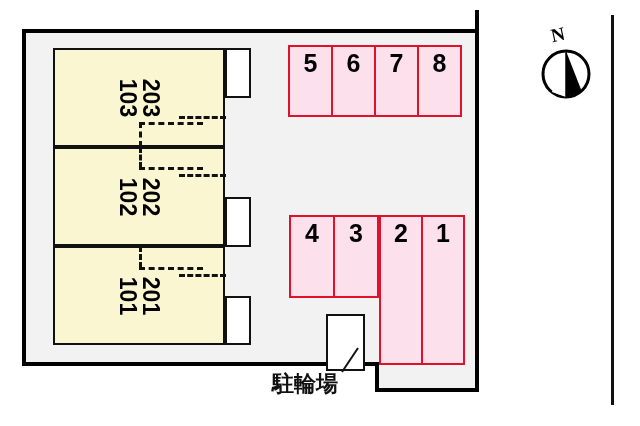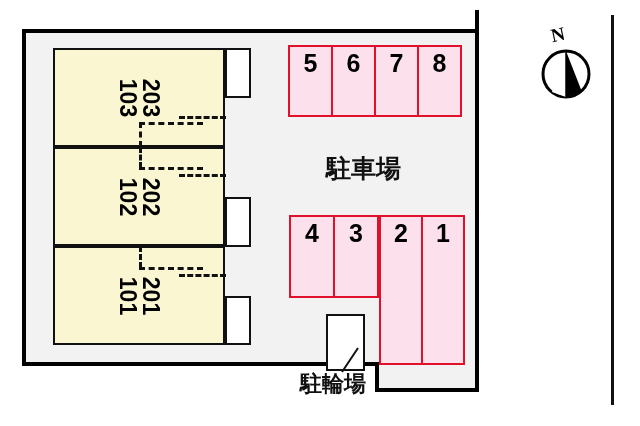--- a/index.html
+++ b/index.html
@@ -100,21 +100,21 @@
 
   
   .cjk-label {
     position: absolute;
     font-family: "DejaVu Sans", "Liberation Sans", sans-serif;
     font-weight: bold;
     color: #111111;
     white-space: nowrap;
   }
   .label-parking { font-size: 25px; }
-  .label-bicycle { font-size: 22px; margin-left: 28px; }
+  .label-bicycle { font-size: 22px; }
   .label-road    { font-size: 24px; font-weight: normal; }
 
   
   .bike-box {
     position: absolute;
     background: #ffffff;
     border: 2px solid #111111;
     box-sizing: border-box;
   }
 
@@ -215,21 +215,20 @@
 
   <div class="stall-group" style="left:379px; top:215px; width:87px; height:150px;">
     <div class="stall" style="width:44px;">
       <div class="stall-num">2</div>
     </div>
     <div class="stall" style="width:44px;">
       <div class="stall-num">1</div>
     </div>
   </div>
 
-  <div class="cjk-label label-parking" style="left:326px; top:152px;">駐車場</div>
 
   <div class="bike-box" style="left:326px; top:314px; width:39px; height:57px;"></div>
   <svg style="position:absolute; left:336px; top:348px; width:30px; height:28px; overflow:visible;">
     <line x1="22" y1="0" x2="6" y2="24" stroke="#111111" stroke-width="2"></line>
   </svg>
   <div class="cjk-label label-bicycle" style="left:272px; top:369px;">駐輪場</div>
 
   <div class="road-line" style="left:611px; top:15px; width:3px; height:390px;"></div>
 
   <div class="compass" style="left:538px; top:26px; width:60px; height:74px;">

